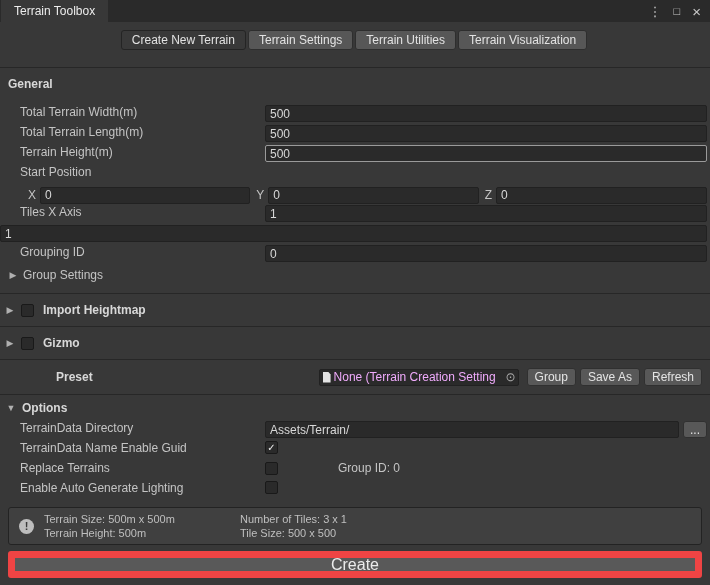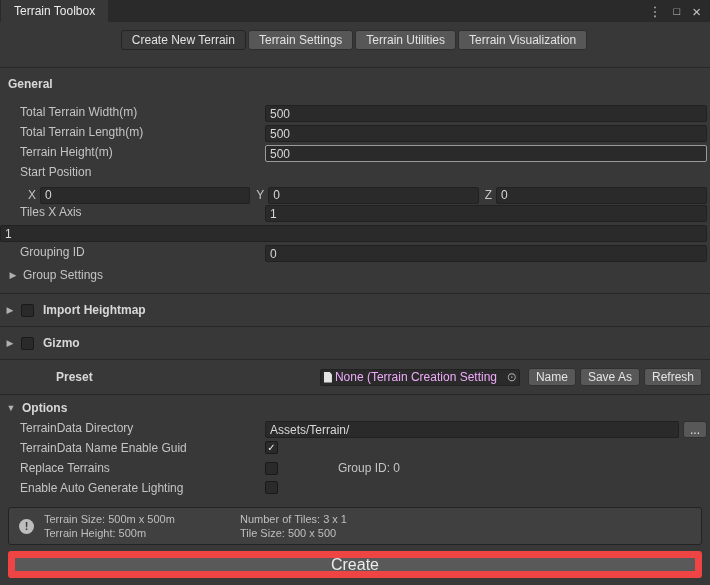--- a/index.html
+++ b/index.html
@@ -223,21 +223,21 @@
 
 <div class="divider"></div>
 
 <div class="preset-band">
   <span class="bold-label">Preset</span>
   <div class="preset-field">
     <span class="page-icon"></span>
     <span class="preset-text">None (Terrain Creation Setting</span>
     <span class="picker-icon">⊙</span>
   </div>
-  <button class="btn">Name</button>
+  <button class="btn">Group</button>
   <button class="btn">Save As</button>
   <button class="btn">Refresh</button>
 </div>
 
 <div class="divider"></div>
 
 <div class="opt-header">
   <span class="fold-arrow">▼</span>
   <span class="bold-label">Options</span>
 </div>

